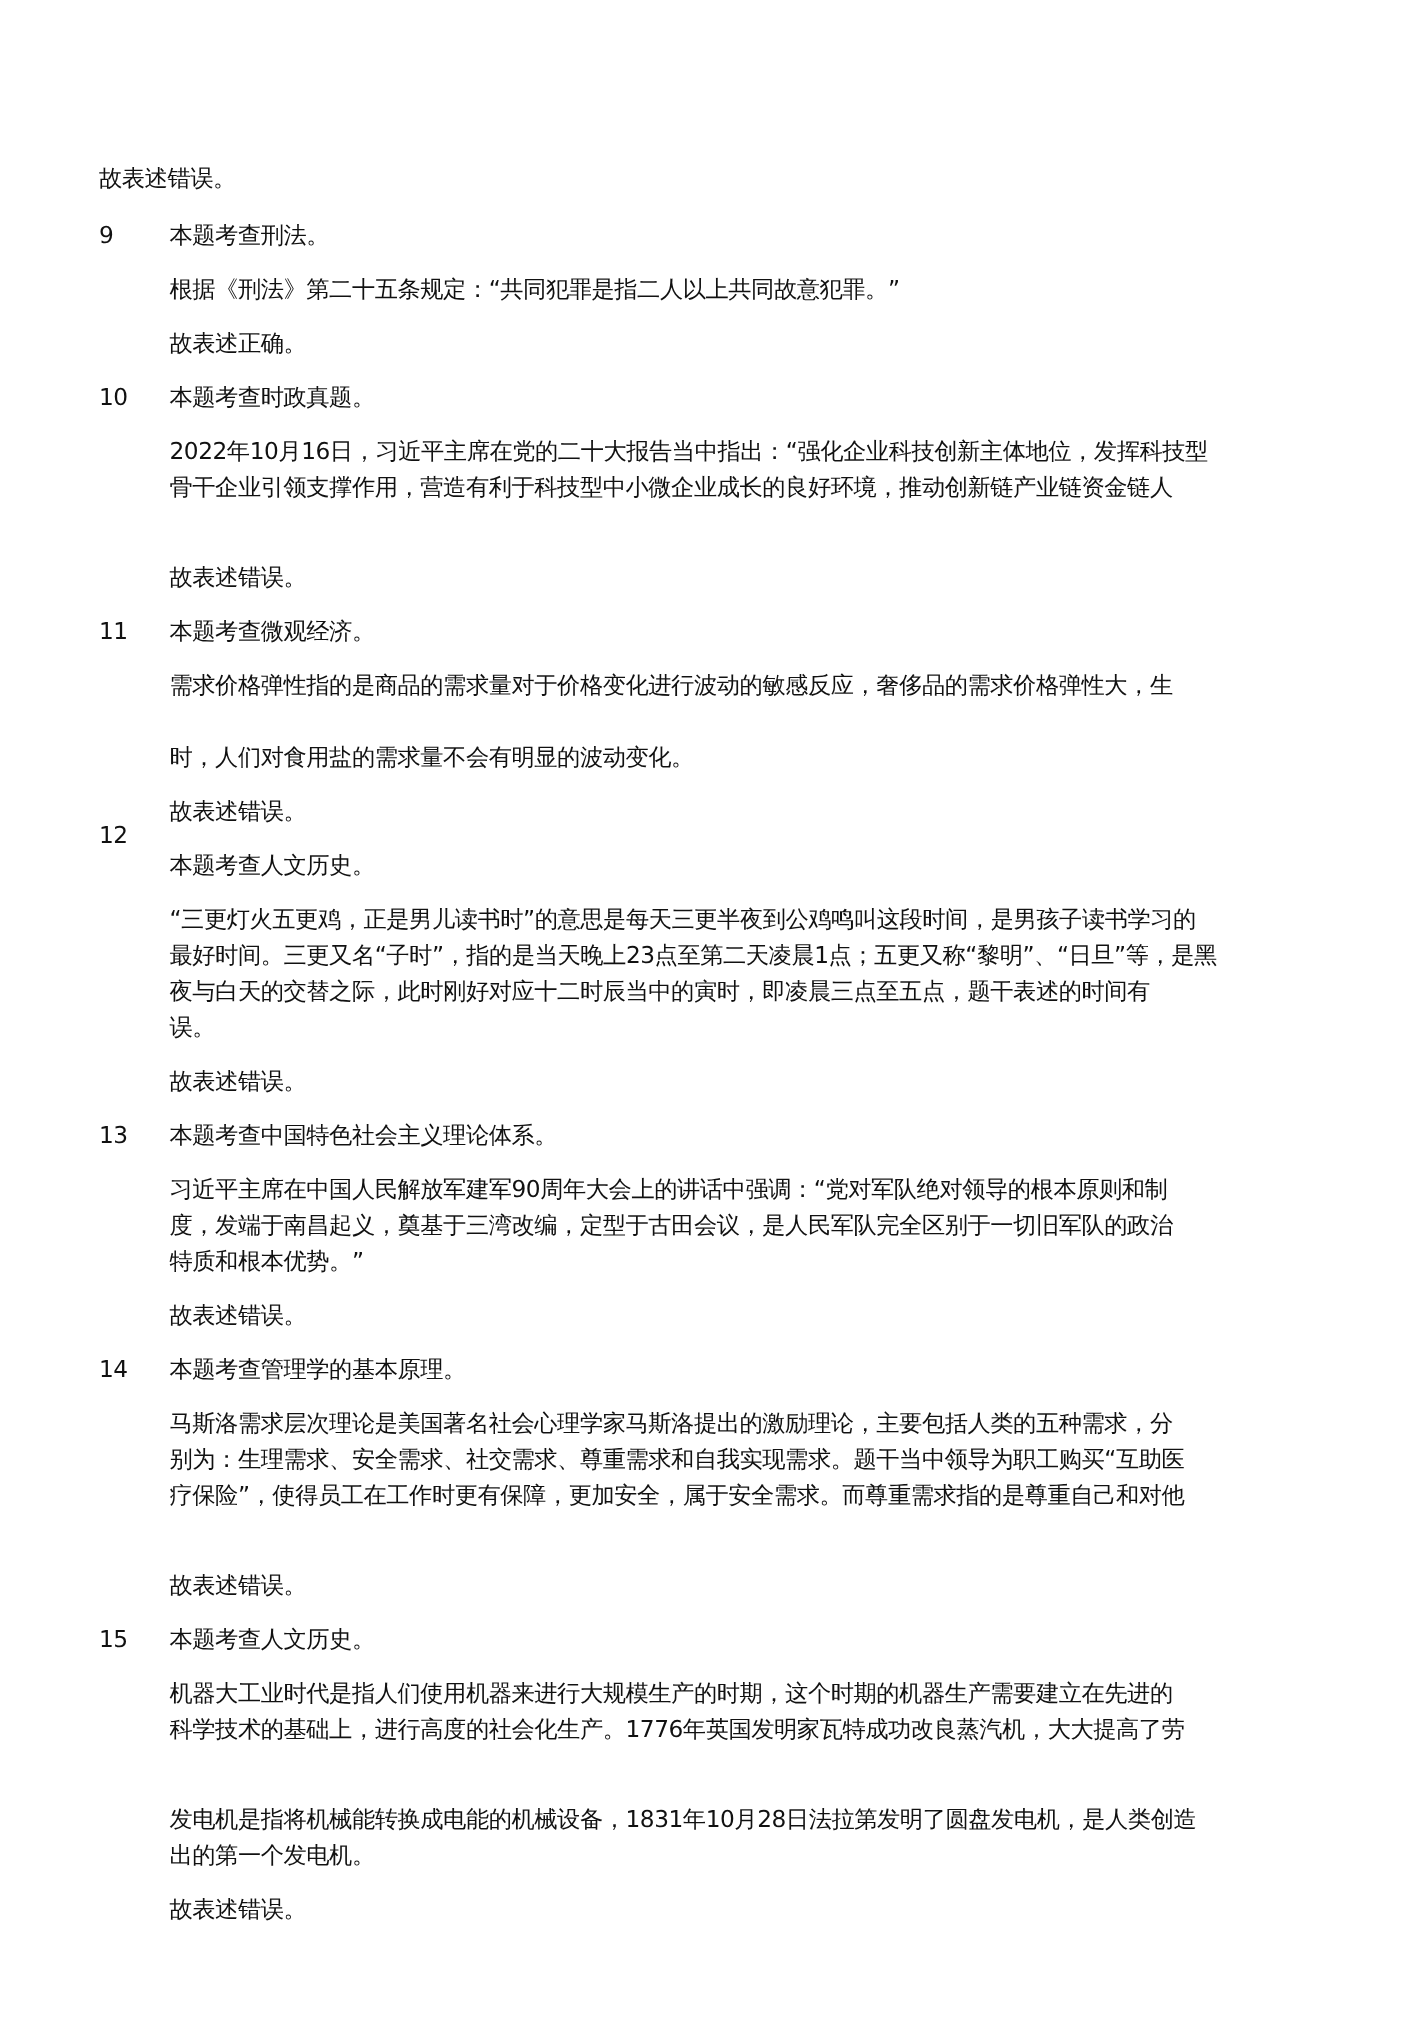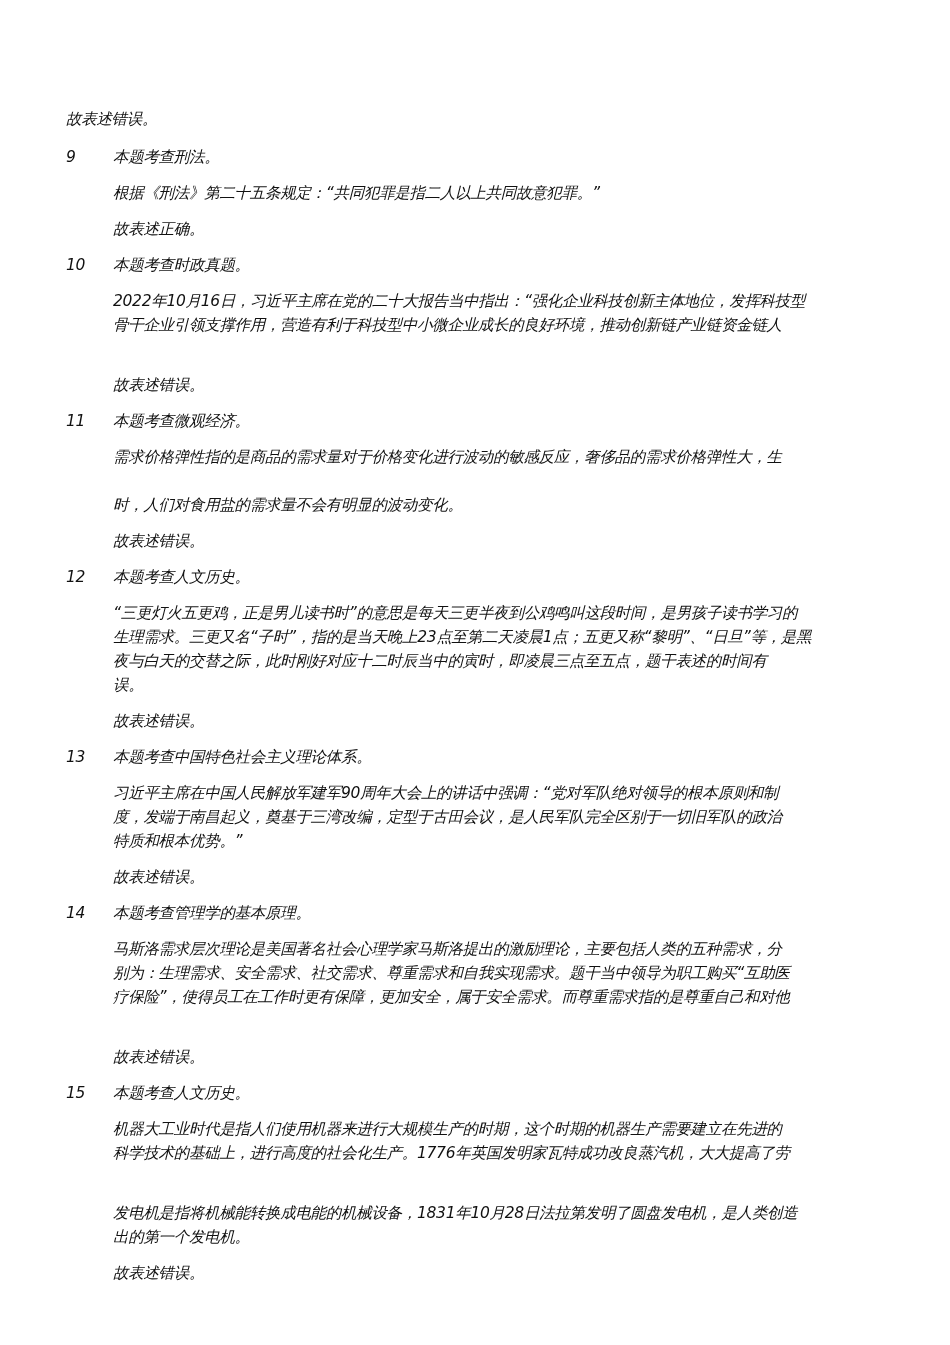--- a/index.html
+++ b/index.html
@@ -1,21 +1,21 @@
 <!DOCTYPE html>
 <html><head>
 <meta charset="utf-8">
 <style>
   html, body { margin: 0; padding: 0; background: #ffffff; }
   body {
     width: 950px; height: 1345px; position: relative; overflow: hidden;
     font-family: "DejaVu Sans", "Liberation Sans", sans-serif;
     color: #111111;
   }
-  .page { position: absolute; left: 0; top: 0; width: 950px; height: 1345px; font-style: italic; }
+  .page { position: absolute; left: 0; top: 0; width: 950px; height: 1345px; }
   .line {
     position: absolute; white-space: nowrap;
     font-size: 15.5px; line-height: 20px; letter-spacing: -0.3px;
   }
   .num { left: 66px; }
   .body { left: 113px; text-align: right; }
   .lead { left: 66px; }
 </style>
 </head>
 <body>
@@ -33,24 +33,24 @@
   <div class="line body" style="top:291px">2022年10月16日，习近平主席在党的二十大报告当中指出：“强化企业科技创新主体地位，发挥科技型</div>
   <div class="line body" style="top:315px">骨干企业引领支撑作用，营造有利于科技型中小微企业成长的良好环境，推动创新链产业链资金链人</div>
   <div class="line body" style="top:375px">故表述错误。</div>
 
   <div class="line num" style="top:411px">11</div>
   <div class="line body" style="top:411px">本题考查微观经济。</div>
   <div class="line body" style="top:447px">需求价格弹性指的是商品的需求量对于价格变化进行波动的敏感反应，奢侈品的需求价格弹性大，生</div>
   <div class="line body" style="top:495px">时，人们对食用盐的需求量不会有明显的波动变化。</div>
   <div class="line body" style="top:531px">故表述错误。</div>
 
-  <div class="line num" style="top:567px">12</div>
+  <div class="line num" style="top:547px">12</div>
   <div class="line body" style="top:567px">本题考查人文历史。</div>
   <div class="line body" style="top:603px">“三更灯火五更鸡，正是男儿读书时”的意思是每天三更半夜到公鸡鸣叫这段时间，是男孩子读书学习的</div>
-  <div class="line body" style="top:627px">生理需求。三更又名“子时”，指的是当天晚上23点至第二天凌晨1点；五更又称“黎明”、“日旦”等，是黑</div>
+  <div class="line body" style="top:627px">最好时间。三更又名“子时”，指的是当天晚上23点至第二天凌晨1点；五更又称“黎明”、“日旦”等，是黑</div>
   <div class="line body" style="top:651px">夜与白天的交替之际，此时刚好对应十二时辰当中的寅时，即凌晨三点至五点，题干表述的时间有</div>
   <div class="line body" style="top:675px">误。</div>
   <div class="line body" style="top:711px">故表述错误。</div>
 
   <div class="line num" style="top:747px">13</div>
   <div class="line body" style="top:747px">本题考查中国特色社会主义理论体系。</div>
   <div class="line body" style="top:783px">习近平主席在中国人民解放军建军90周年大会上的讲话中强调：“党对军队绝对领导的根本原则和制</div>
   <div class="line body" style="top:807px">度，发端于南昌起义，奠基于三湾改编，定型于古田会议，是人民军队完全区别于一切旧军队的政治</div>
   <div class="line body" style="top:831px">特质和根本优势。”</div>
   <div class="line body" style="top:867px">故表述错误。</div>

